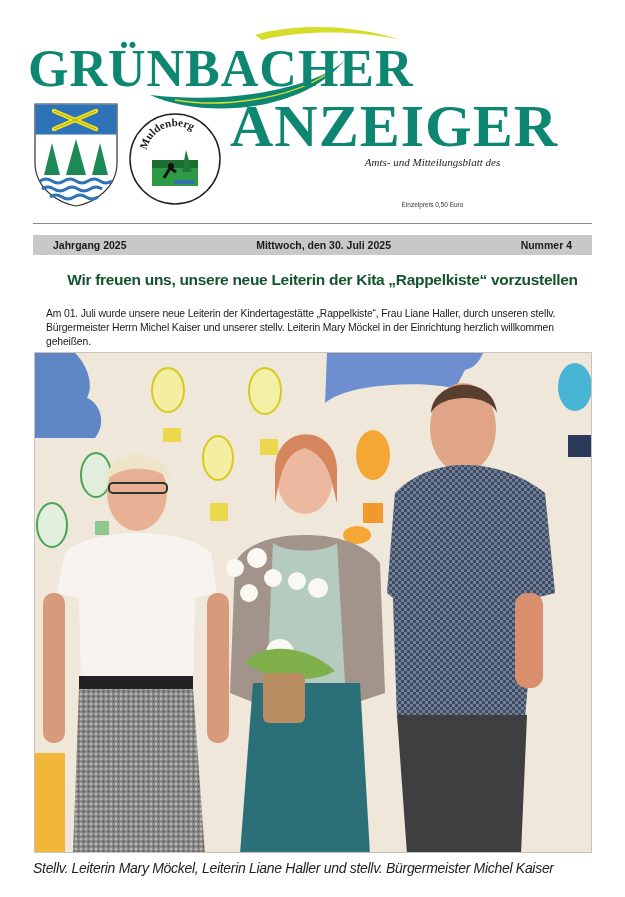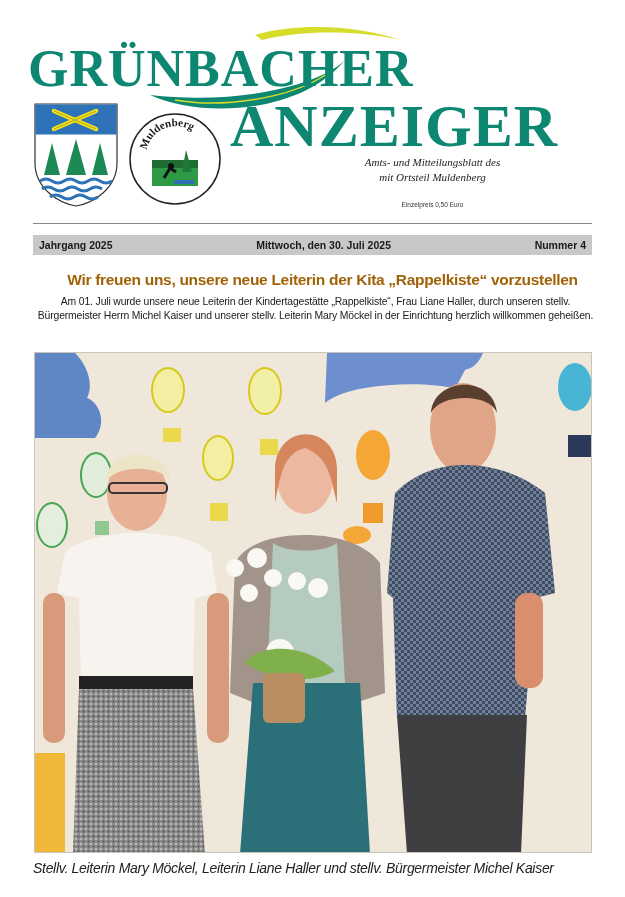--- a/index.html
+++ b/index.html
@@ -33,33 +33,33 @@
   .price {
     position: absolute; left: 240px; top: 201px; width: 385px;
     text-align: center; font-size: 6.5px; color: #333;
   }
   .rule { position: absolute; left: 33px; top: 223px; width: 559px; height: 1px; background: #8a8a8a; }
 
   
   .info-bar {
     position: absolute; left: 33px; top: 235px; width: 559px; height: 20px;
     background: #c8c8c8; display: flex; align-items: center; justify-content: space-between;
-    padding: 0 6px; font-size: 10.5px; font-weight: bold; color: #1a1a1a;
+    padding: 0 20px; font-size: 10.5px; font-weight: bold; color: #1a1a1a;
   }
 
   
   .headline {
     position: absolute; left: 20px; top: 271px; width: 605px; text-align: center;
-    font-size: 15.5px; font-weight: bold; color: #a16207; letter-spacing: -0.3px;
+    font-size: 15.5px; font-weight: bold; color: #14532d; letter-spacing: -0.3px;
   }
   .body-text {
     position: absolute; left: 33px; top: 294px; width: 565px;
     font-size: 10.4px; line-height: 14px; color: #1a1a1a; letter-spacing: -0.15px;
   }
-  .body-text p { margin: 1px; text-align: center; }
+  .body-text p { margin: 13px; }
 
   
   .photo {
     position: absolute; left: 34px; top: 352px; width: 558px; height: 501px;
     overflow: hidden; background: #efe6dc; border: 1px solid #c9c3ba;
   }
   .photo svg { display: block; }
 
   .caption {
     position: absolute; left: 33px; top: 860px; width: 560px;
@@ -106,21 +106,20 @@
     <rect x="24" y="48" width="46" height="26" fill="#2f9a46"></rect>
     <rect x="24" y="48" width="46" height="8" fill="#1e6e32"></rect>
     <polygon points="58,38 54,60 64,60" fill="#1f7a3a"></polygon>
     <path d="M36 66 l6 -10 l6 4" stroke="#111" stroke-width="3" fill="none"></path>
     <circle cx="43" cy="54" r="3" fill="#111"></circle>
     <rect x="46" y="68" width="20" height="4" fill="#2f6fb6"></rect>
   </svg>
 
   <div class="subtitle">
     <div>Amts- und Mitteilungsblatt des</div>
-    <div>mit Ortsteil Muldenberg</div>
   </div>
   <div class="price">Einzelpreis 0,50 Euro</div>
   <div class="rule"></div>
 </div>
 
 <div class="info-bar">
   <span>Jahrgang 2025</span>
   <span>Mittwoch, den 30. Juli 2025</span>
   <span>Nummer 4</span>
 </div>

